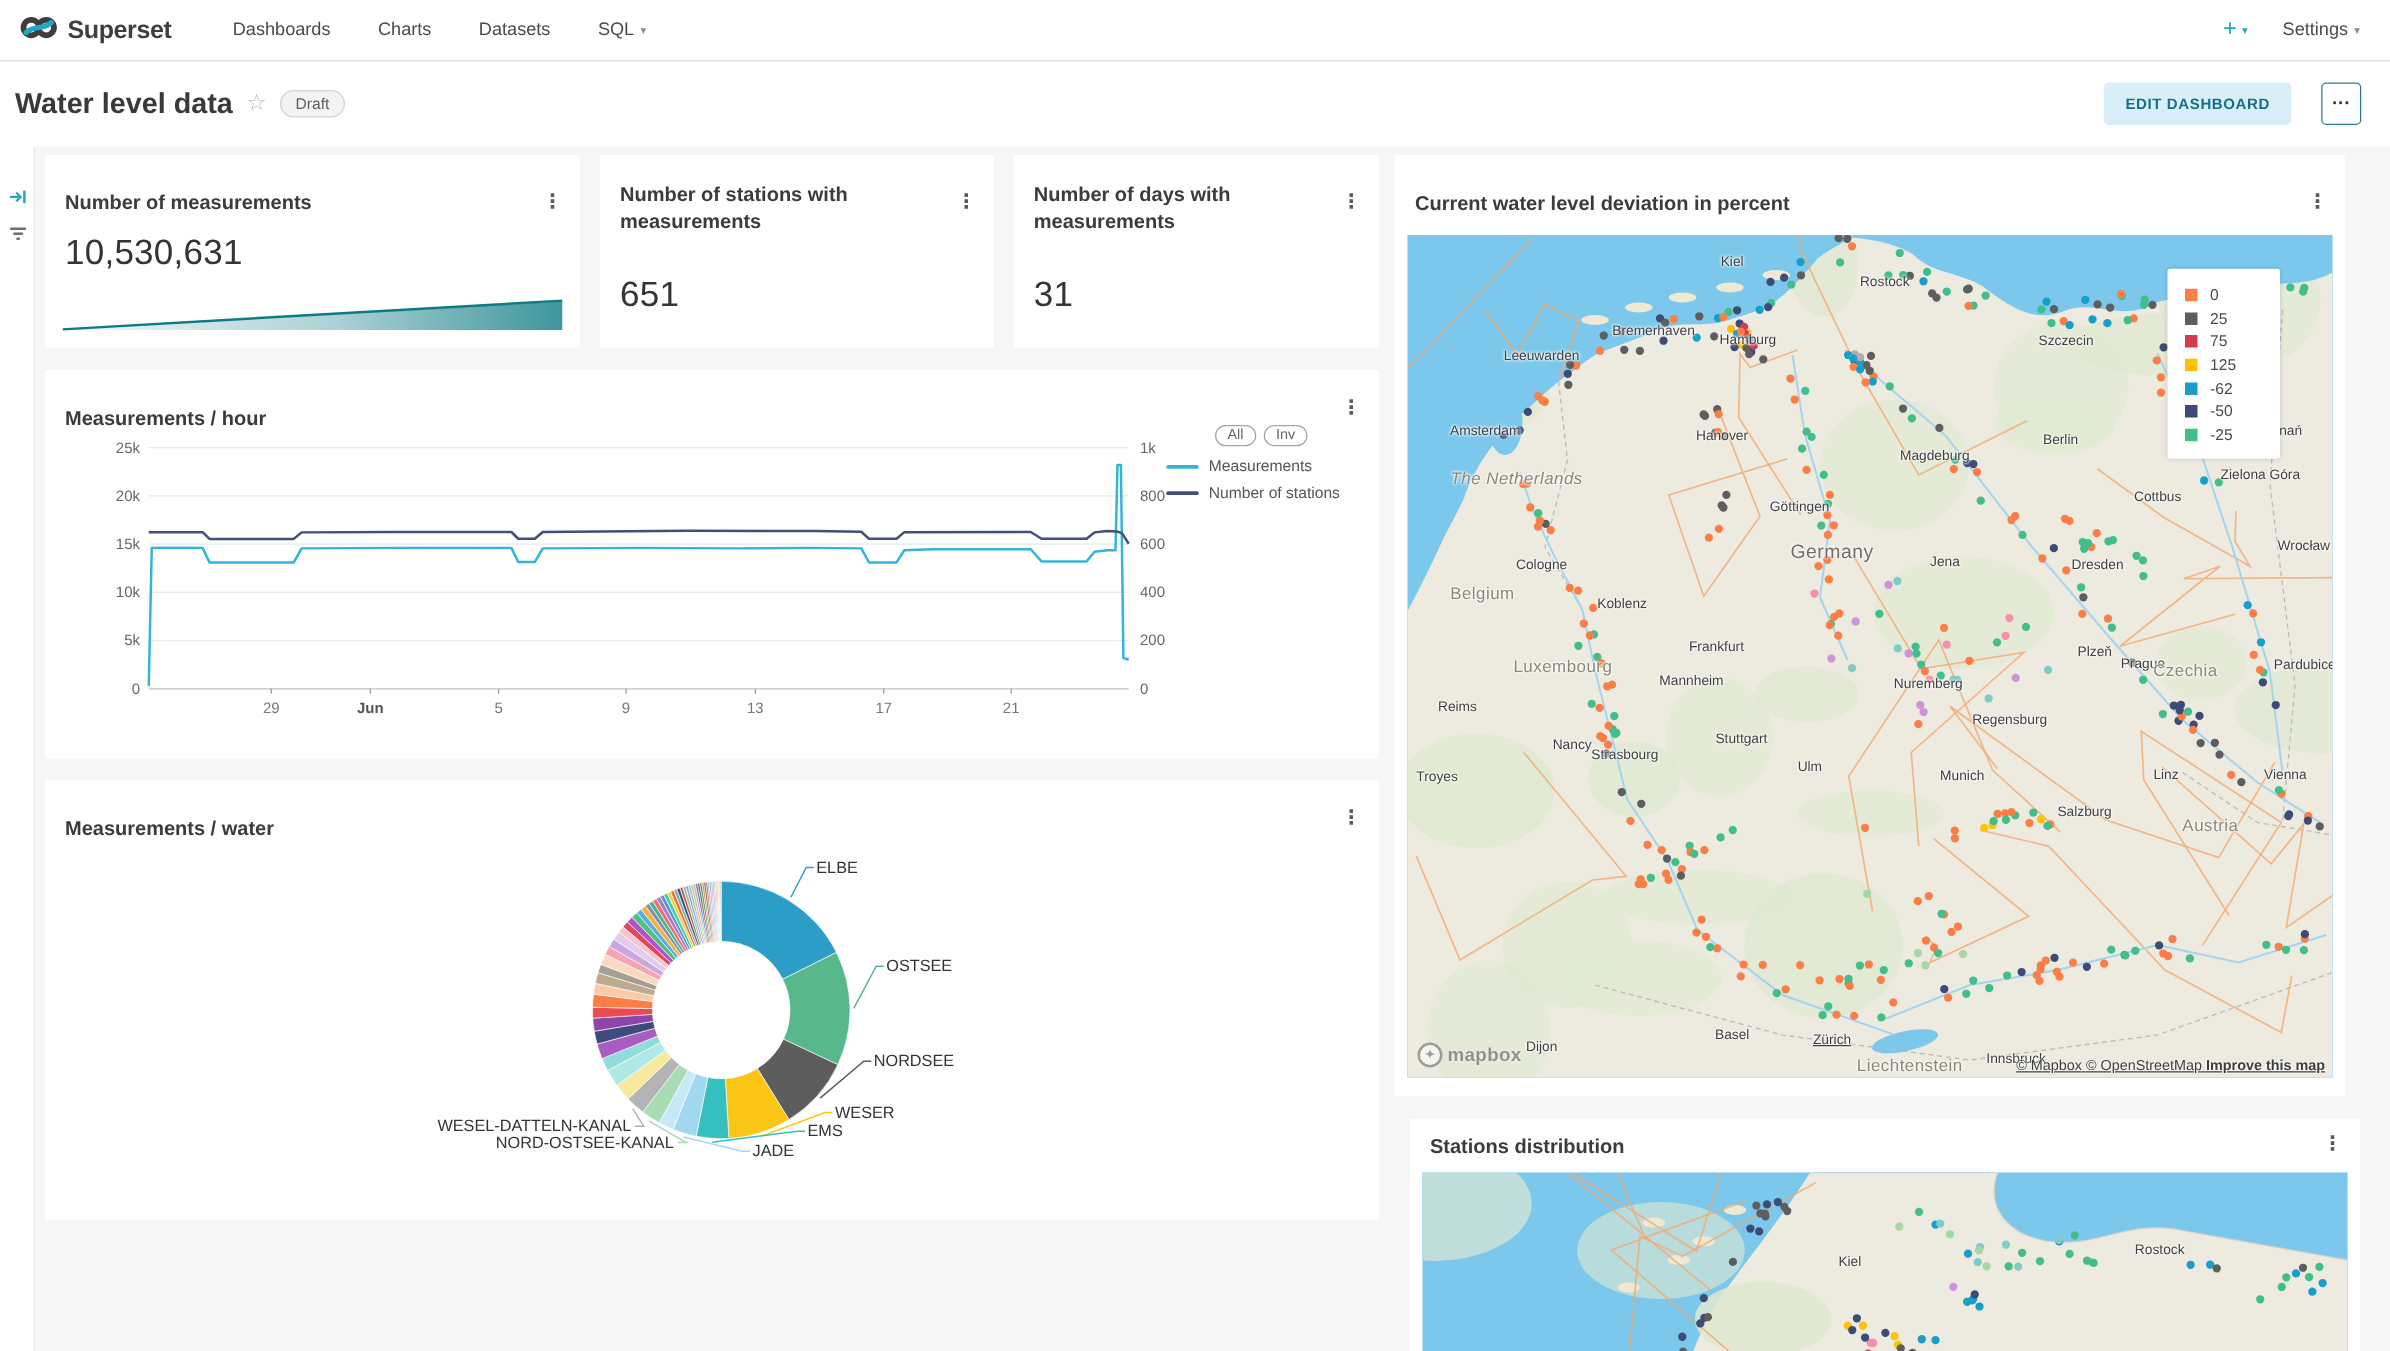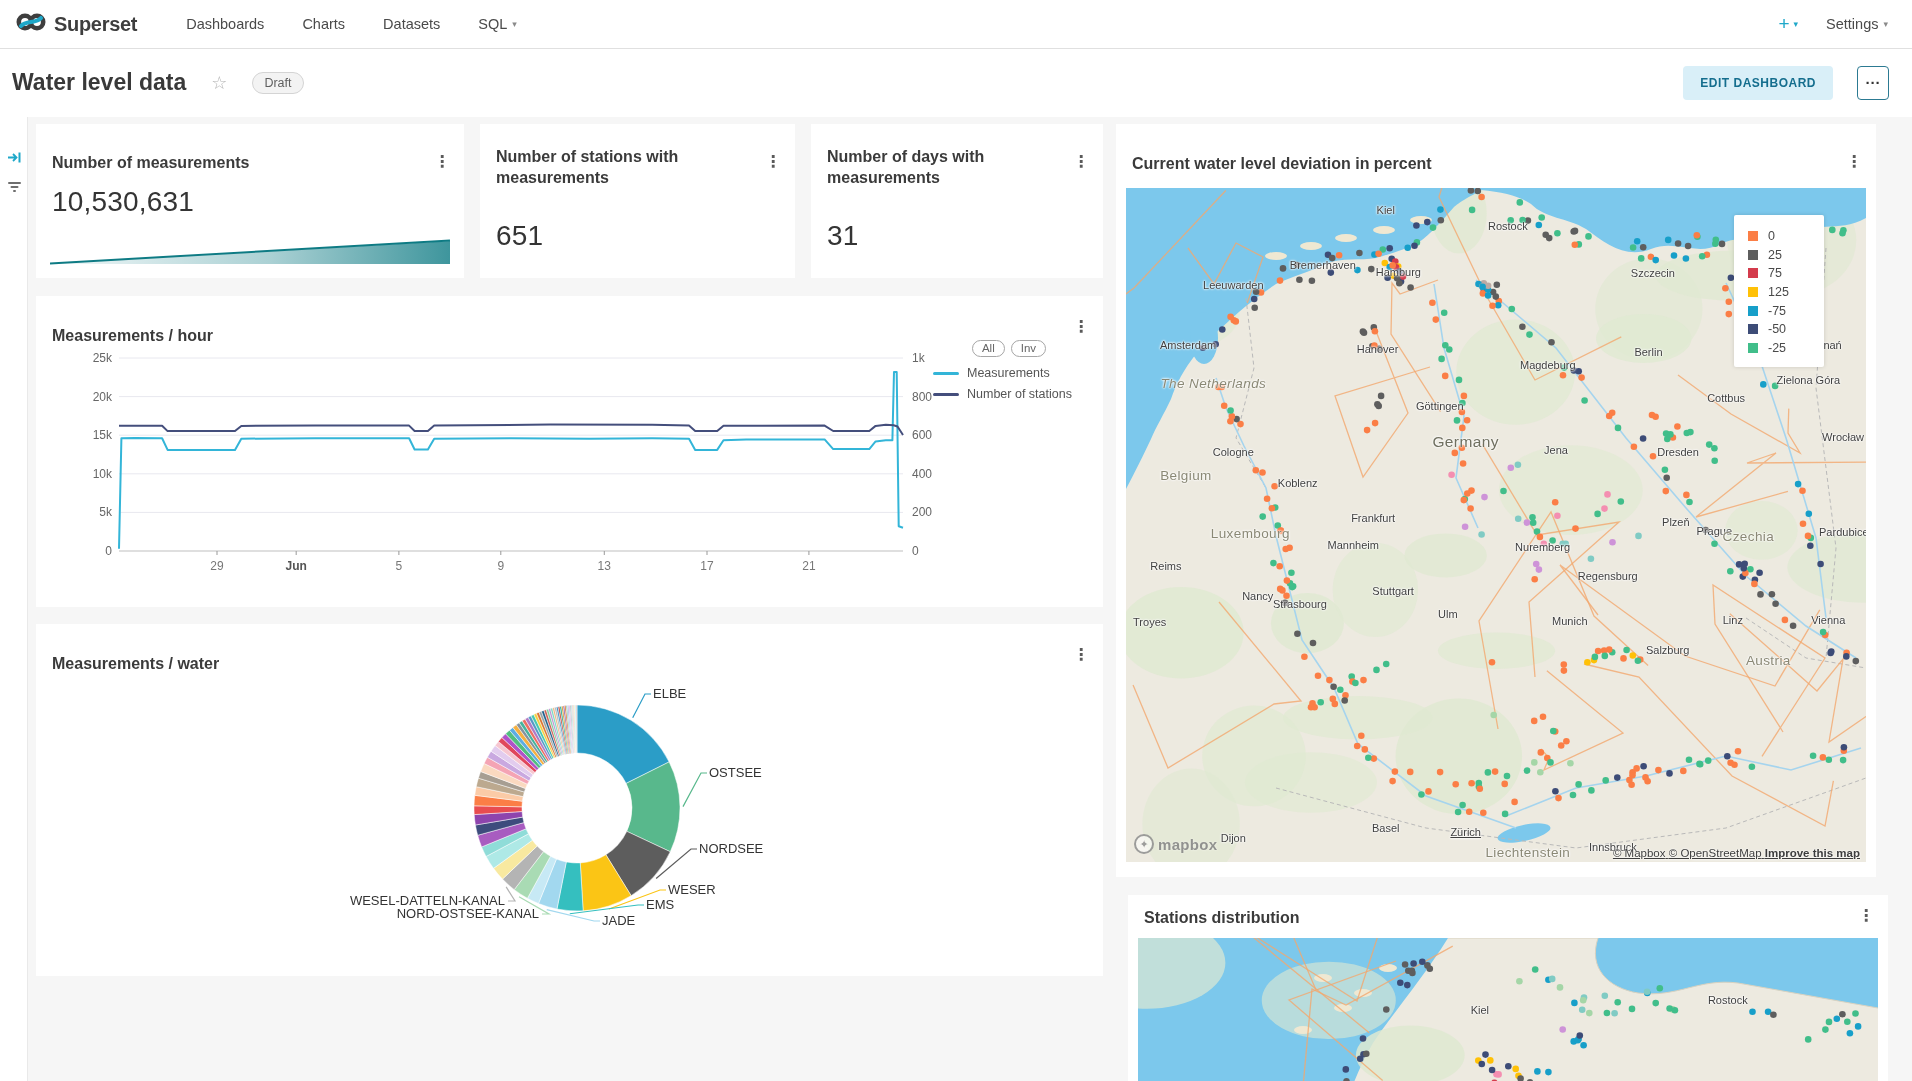--- a/index.html
+++ b/index.html
@@ -15,21 +15,21 @@
   .nav-menu { display:flex; align-items:center; margin-left:30px; gap:0; }
   .nav-item { font-size:14.5px; color:#4A4A4A; padding:0 19px; cursor:pointer; display:flex; align-items:center; gap:5px;}
   .caret { font-size:9px; color:#8A8A8A; }
   .nav-right { margin-left:auto; display:flex; align-items:center; gap:28px; }
   .nav-plus { color:#1FA8C9; font-size:19px; display:flex; align-items:center; gap:4px; cursor:pointer;}
   .nav-plus .caret{ color:#1FA8C9; }
   .nav-settings { font-size:14.5px; color:#4A4A4A; display:flex; align-items:center; gap:5px; cursor:pointer;}
 
   
   .page-header { position:absolute; top:49px; left:0; right:0; height:68px; background:#fff; }
-  .title-row { position:absolute; left:12px; top:20px; display:flex; align-items:center; gap:25px; }
+  .title-row { position:absolute; left:12px; top:20px; display:flex; align-items:center; gap:11px; }
   .page-title { font-size:23px; font-weight:700; color:#393939; }
   .star { font-size:18px; color:#B3B3B3; cursor:pointer; }
   .draft-badge { height:22px; line-height:20px; padding:0 11px; border:1px solid #D4D4D4; background:#F3F3F3;
     border-radius:11px; font-size:12.5px; color:#5F5F5F; }
   .edit-btn { position:absolute; right:79px; top:17px; height:34px; padding:0 17px; background:#D9EFF8;
     color:#156E8E; font-size:12px; font-weight:700; letter-spacing:0.5px; border:none; border-radius:4px;
     cursor:pointer; font-family:inherit;}
   .more-btn { position:absolute; right:23px; top:17px; width:32px; height:34px; background:#fff;
     border:1px solid #2C7A92; border-radius:4px; color:#333; font-size:15px; font-weight:700; cursor:pointer;
     line-height:30px; text-align:center; font-family:inherit; }
@@ -832,21 +832,21 @@
           <div class="map-legend-row">
             <span class="map-legend-swatch" style="background: rgb(212, 59, 76);"></span>
             <span class="map-legend-label">75</span>
           </div>
           <div class="map-legend-row">
             <span class="map-legend-swatch" style="background: rgb(255, 193, 7);"></span>
             <span class="map-legend-label">125</span>
           </div>
           <div class="map-legend-row">
             <span class="map-legend-swatch" style="background: rgb(23, 159, 201);"></span>
-            <span class="map-legend-label">-75</span>
+            <span class="map-legend-label">-62</span>
           </div>
           <div class="map-legend-row">
             <span class="map-legend-swatch" style="background: rgb(61, 76, 119);"></span>
             <span class="map-legend-label">-50</span>
           </div>
           <div class="map-legend-row">
             <span class="map-legend-swatch" style="background: rgb(65, 190, 138);"></span>
             <span class="map-legend-label">-25</span>
           </div>
         </div>

